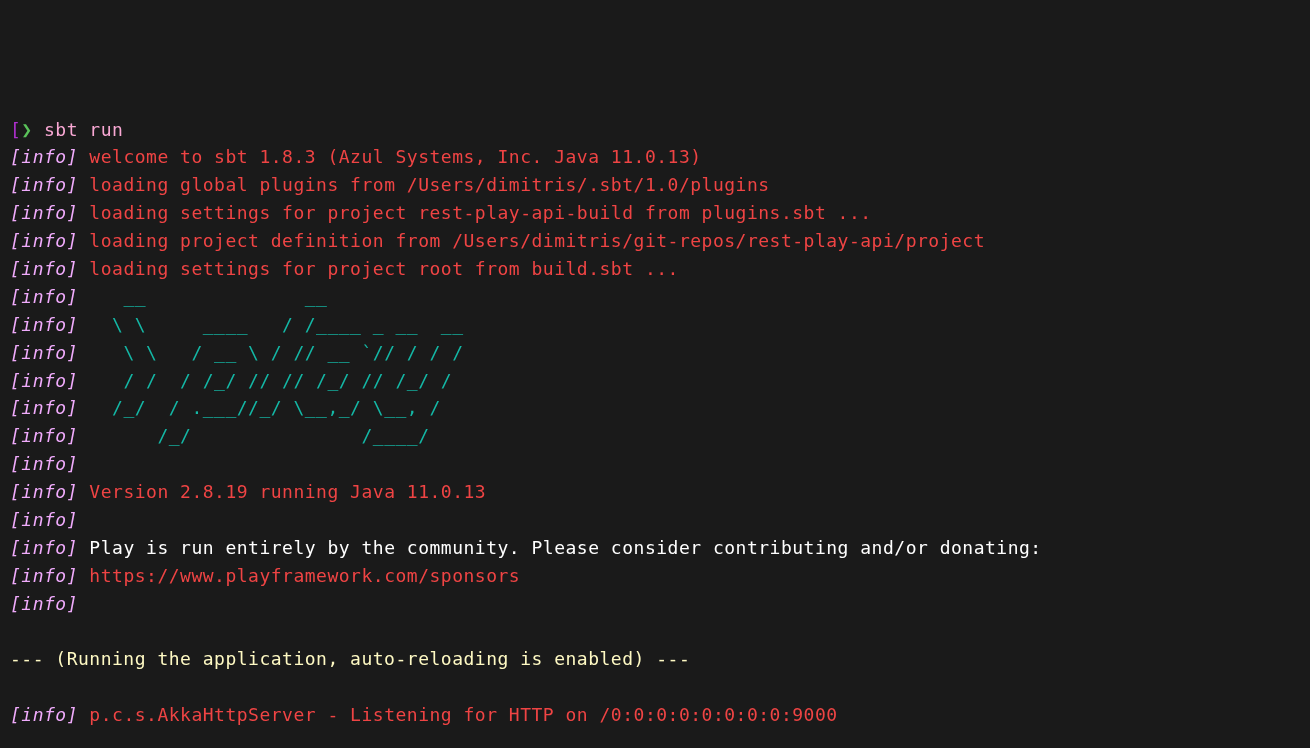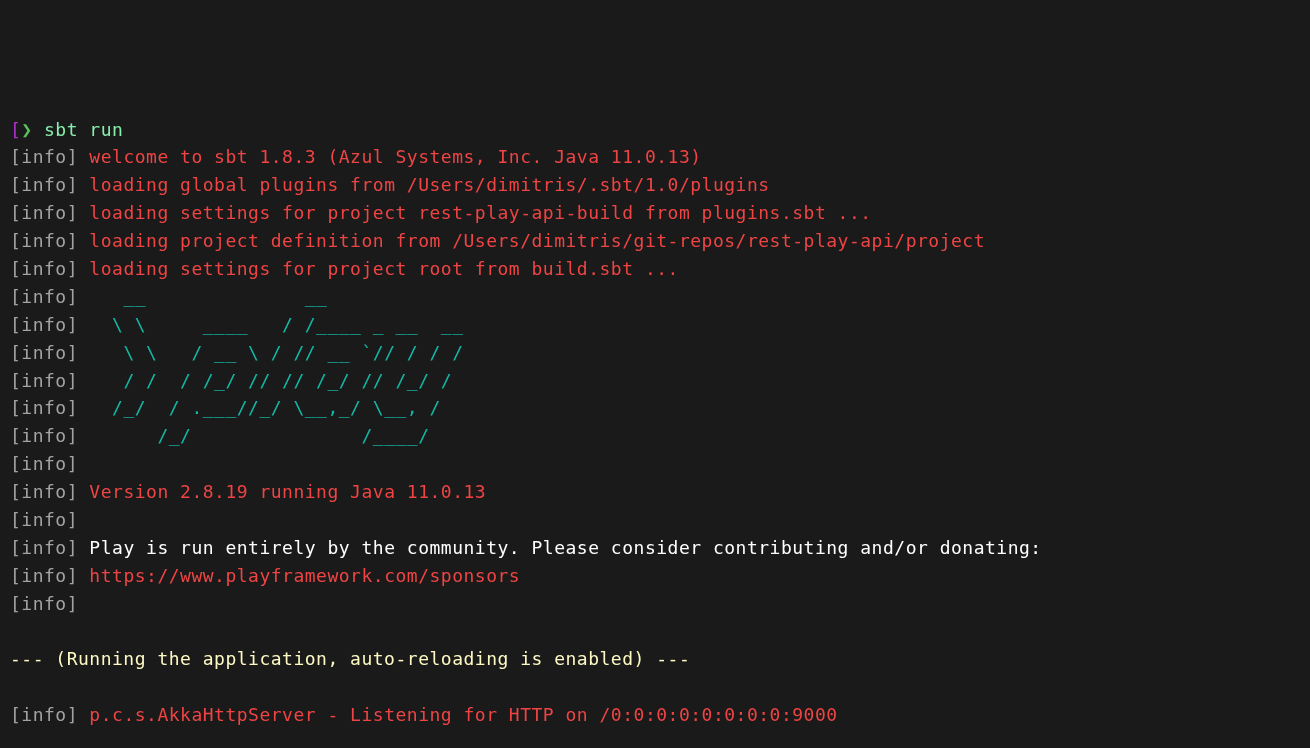--- a/index.html
+++ b/index.html
@@ -18,24 +18,25 @@
       letter-spacing: 0.5px;
     }
     .prompt-bracket {
       color: #b030d0;
     }
     .prompt-arrow {
       color: #5ac25a;
       font-weight: bold;
     }
     .command {
-      color: #86efac;
+      color: #f9a8d4;
     }
     .info-tag {
-      color: #a3a3a3;
+      color: #f0abfc;
+      font-style: italic;
     }
     .info-text {
       color: #ef4444;
     }
     .ascii-art {
       color: #14b8a6;
     }
     .bold-text {
       color: #ffffff;
       font-weight: normal;

